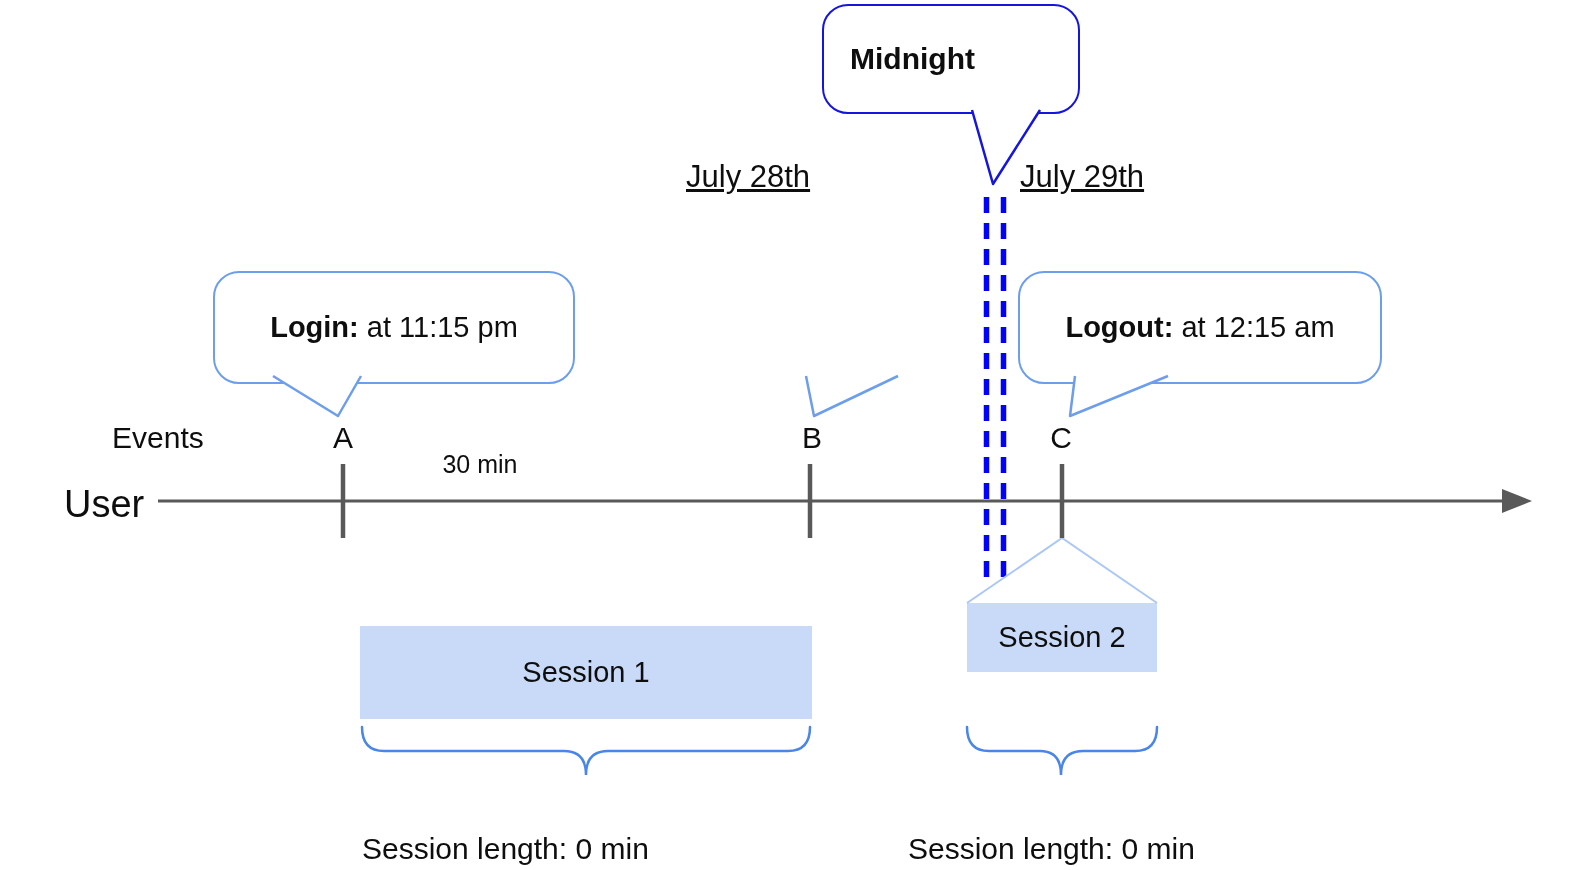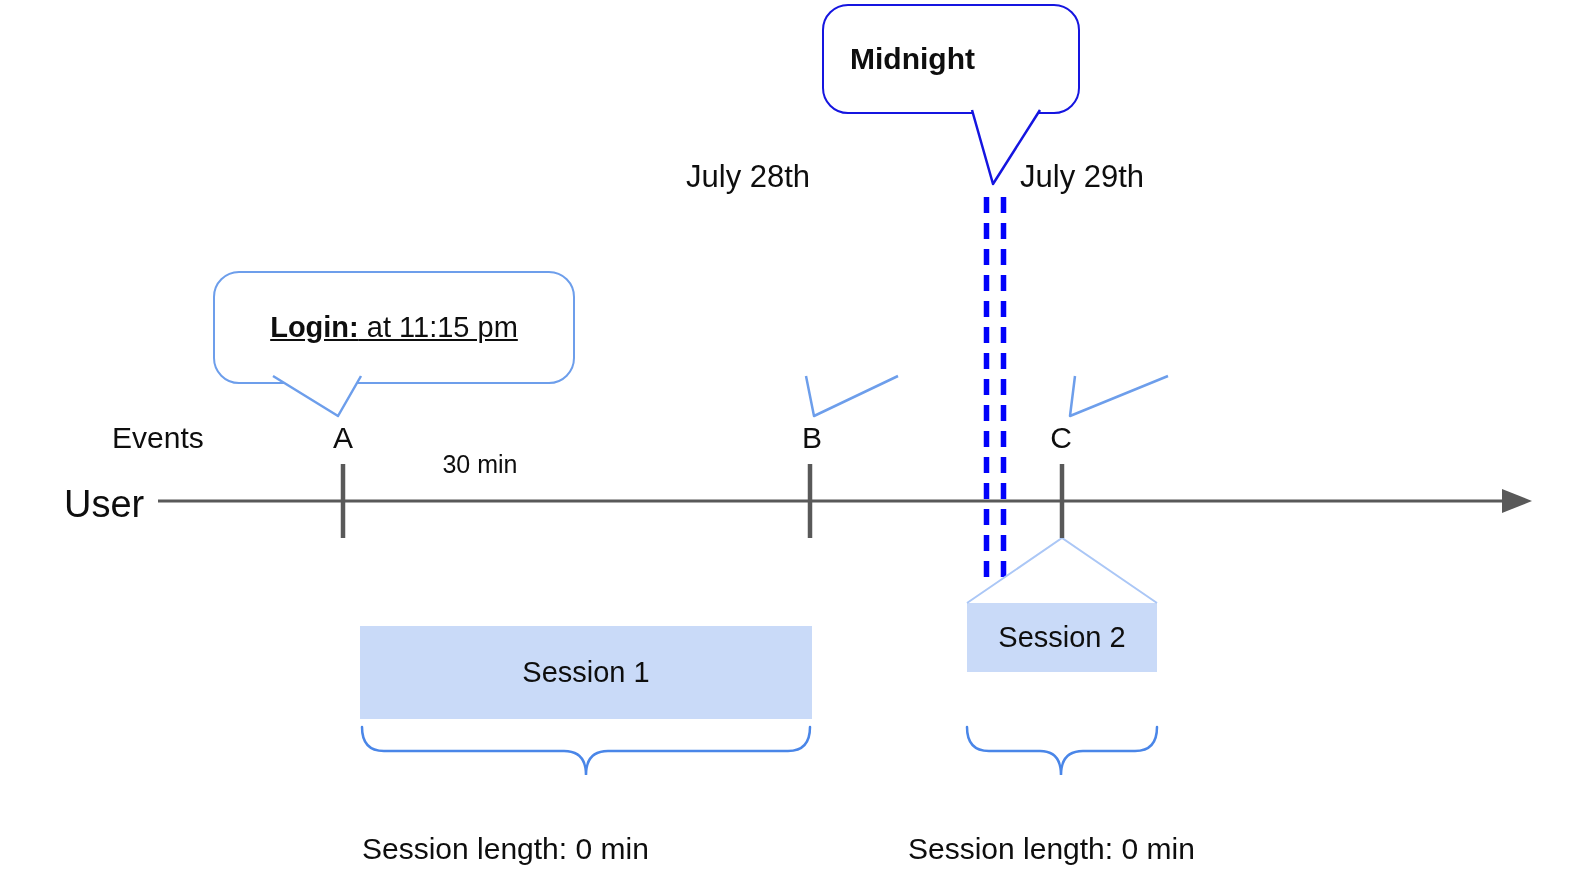--- a/index.html
+++ b/index.html
@@ -16,21 +16,21 @@
   .bubble .bt b{font-weight:bold;}
   .bubble-midnight{
     position:absolute;left:822px;top:4px;width:258px;height:110px;
     background:#ffffff;border:2.5px solid #1515e0;border-radius:26px;
     display:flex;align-items:center;justify-content:flex-start;
     padding-left:26px;box-sizing:border-box;
     font-size:30px;font-weight:bold;z-index:2;white-space:nowrap;
   }
   
   .lbl{position:absolute;white-space:nowrap;}
-  .date-lbl{font-size:31px;top:159px;}
+  .date-lbl{font-size:31px;top:159px;text-decoration:underline;}
   .tick-lbl{font-size:30px;top:421px;width:60px;text-align:center;}
   .events-lbl{font-size:30px;left:112px;top:421px;}
   .user-lbl{font-size:38px;left:64px;top:483px;}
   .interval-lbl{font-size:25px;left:430px;top:450px;width:100px;text-align:center;}
   .len-lbl{font-size:30px;top:832px;}
   
   .session{
     position:absolute;background:#c9daf8;display:flex;align-items:center;justify-content:center;
     font-size:29px;z-index:1;white-space:nowrap;
   }
@@ -43,22 +43,25 @@
 
 <div class="canvas">
 
   <div class="bubble-midnight">
     <span>Midnight</span>
   </div>
 
   <span class="lbl date-lbl" style="left:686px;">July 28th</span>
   <span class="lbl date-lbl" style="left:1020px;">July 29th</span>
 
-  <div class="bubble" style="left:213px;top:271px;width:358px;height:109px;text-decoration:underline;">
+  <div class="bubble" style="left:213px;top:271px;width:358px;height:109px;">
     <span class="bt"><b>Login:</b><span> at 11:15 pm</span></span>
+  </div>
+  <div class="bubble" style="left:1018px;top:271px;width:360px;height:109px;">
+    <span class="bt"><b>Logout:</b><span> at 12:15 am</span></span>
   </div>
 
   <span class="lbl events-lbl">Events</span>
   <span class="lbl tick-lbl" style="left:313px;">A</span>
   <span class="lbl tick-lbl" style="left:782px;">B</span>
   <span class="lbl tick-lbl" style="left:1031px;">C</span>
   <span class="lbl interval-lbl">30 min</span>
   <span class="lbl user-lbl">User</span>
 
   <div class="session session-1">

